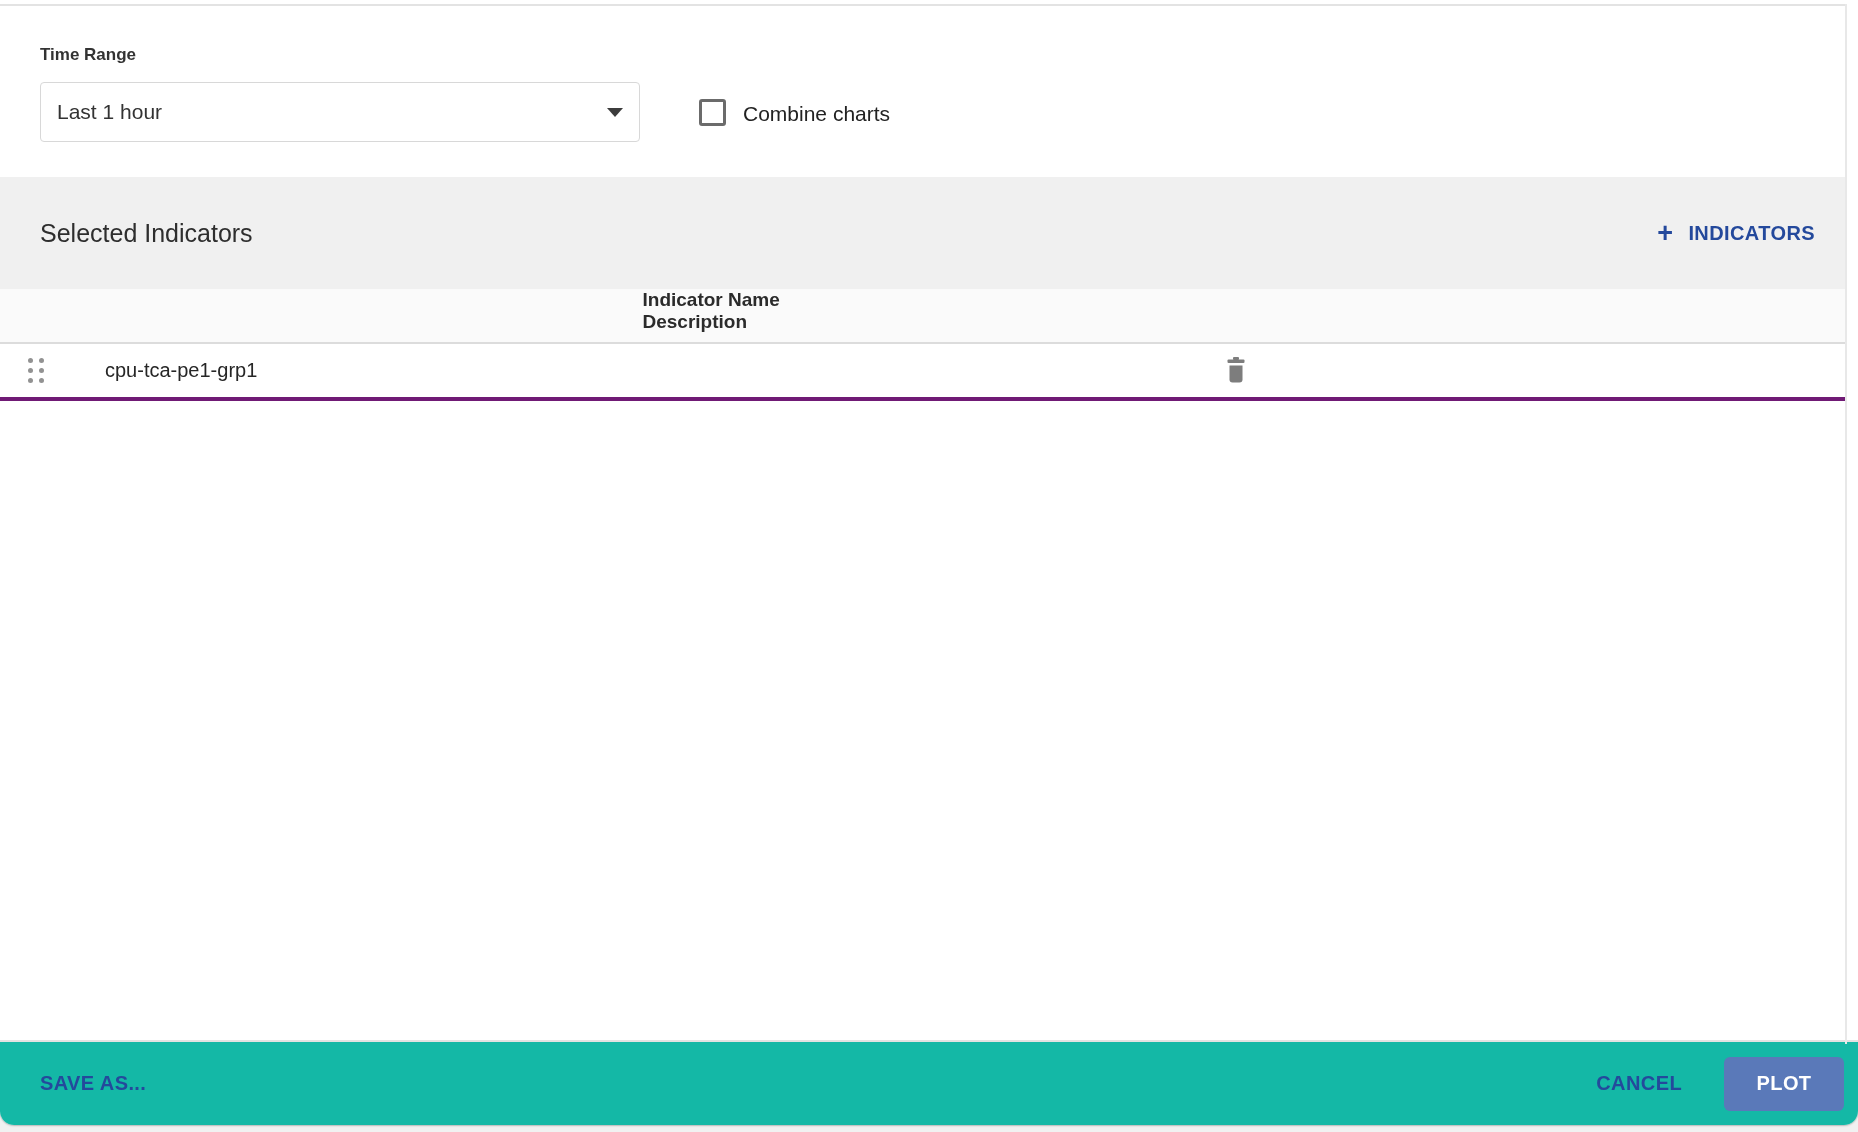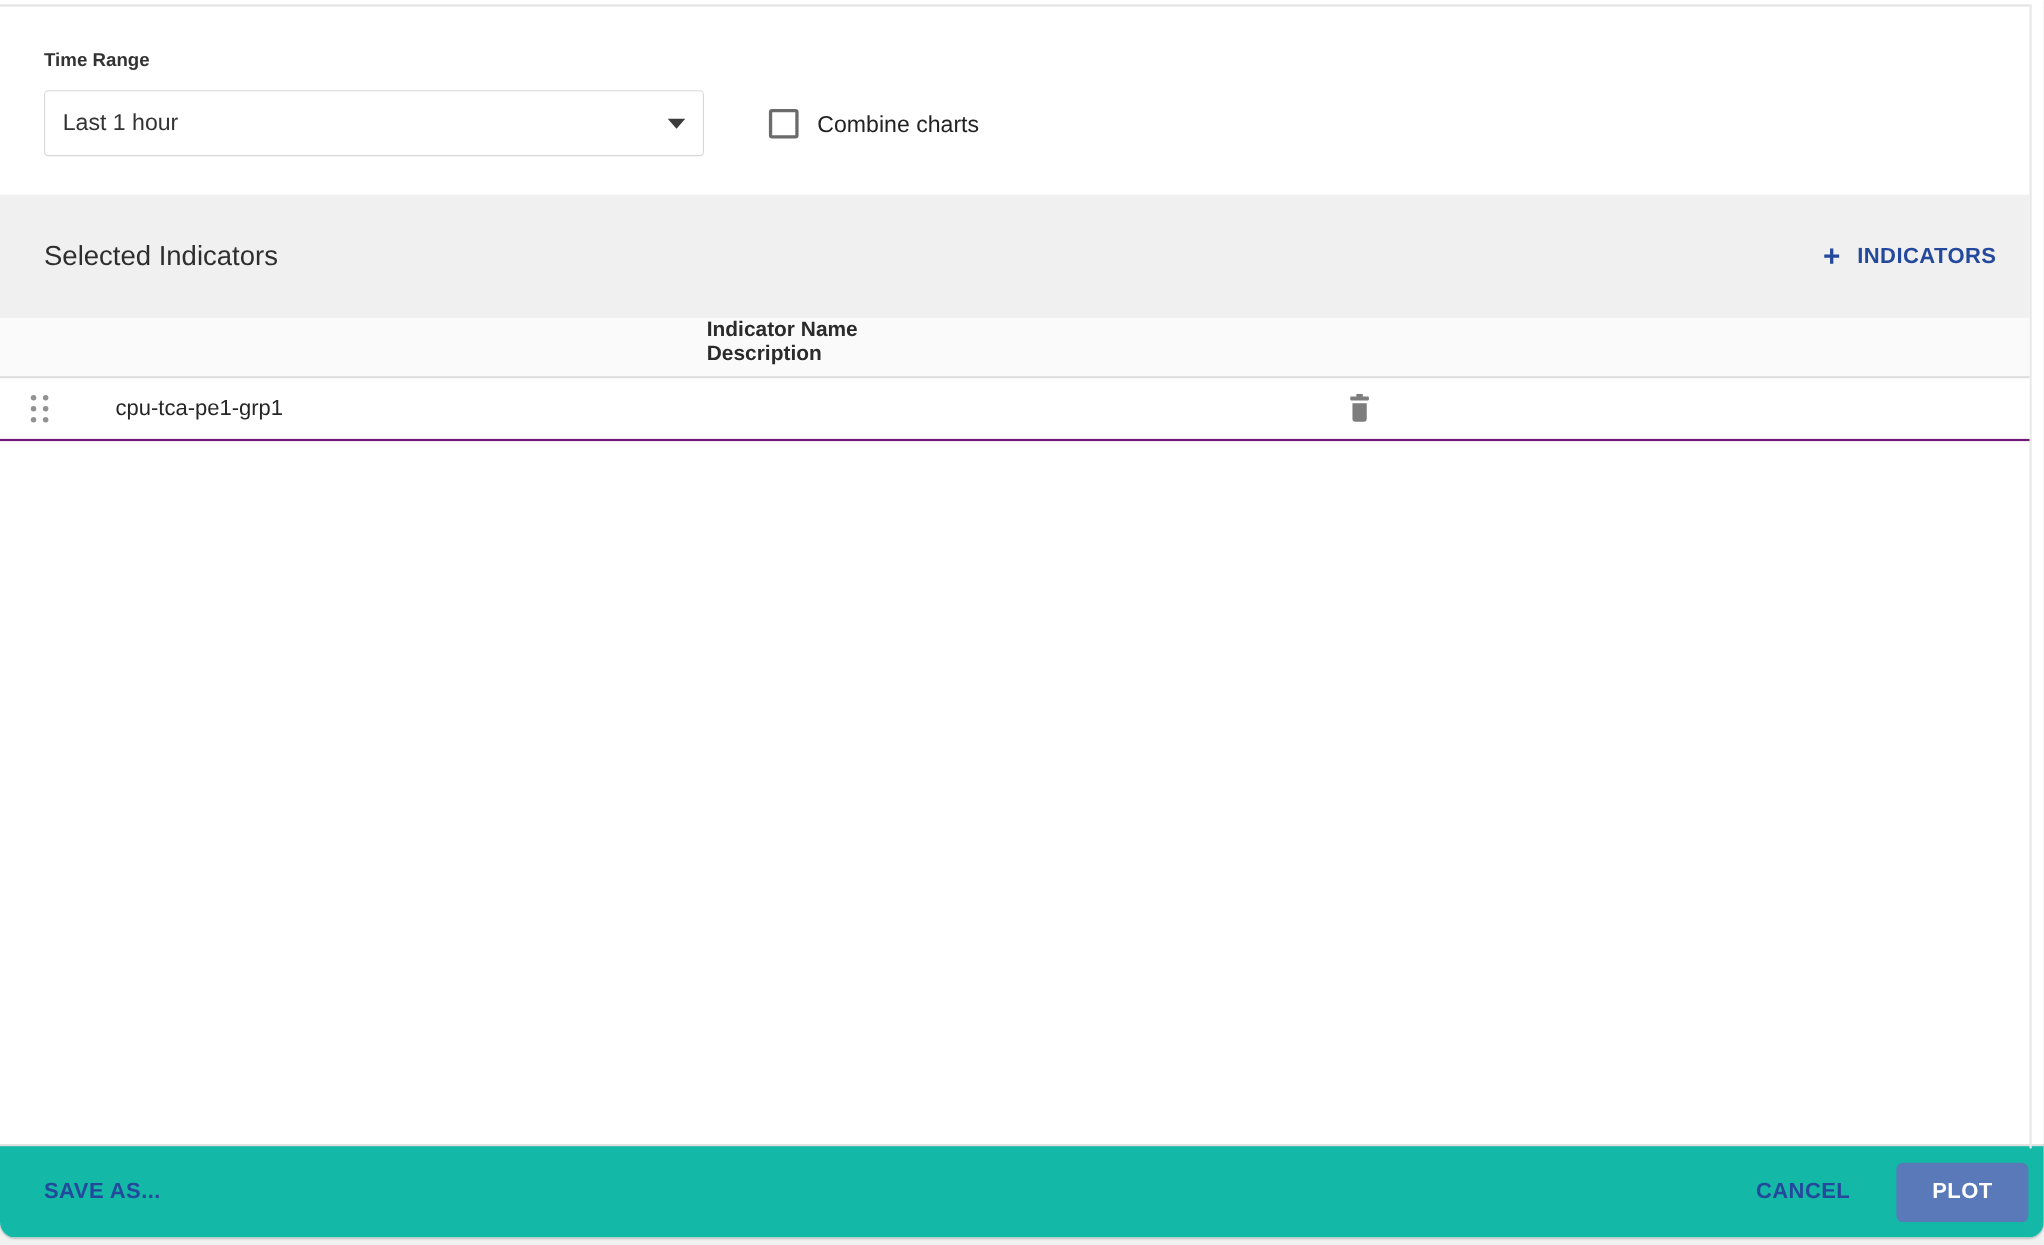--- a/index.html
+++ b/index.html
@@ -78,21 +78,21 @@
   .add-btn .plus { font-size: 27px; font-weight: bold; margin-right: 15px; line-height: 1; }
   
   .thead {
     height: 55px; background: #fafafa;
     border-bottom: 2px solid #dcdcdc;
     display: flex; align-items: center;
     font-weight: bold; font-size: 19px; color: #2b2b2b; flex-direction: column;
   }
   .trow {
     height: 57px; background: #fff;
-    border-bottom: 2px solid #701a75;
+    border-bottom: 4px solid #701a75;
     display: flex; align-items: center;
     font-size: 20px; color: #262626;
   }
   .c-handle { width: 105px; padding-left: 28px; }
   .c-name   { width: 560px; }
   .c-desc   { width: 560px; }
   .c-res    { flex: 1; min-width: 0; white-space: nowrap; overflow: hidden; }
   .c-trash  { width: 60px; display: flex; justify-content: flex-start; }
   .drag-handle {
     display: grid; grid-template-columns: 5px 5px;

